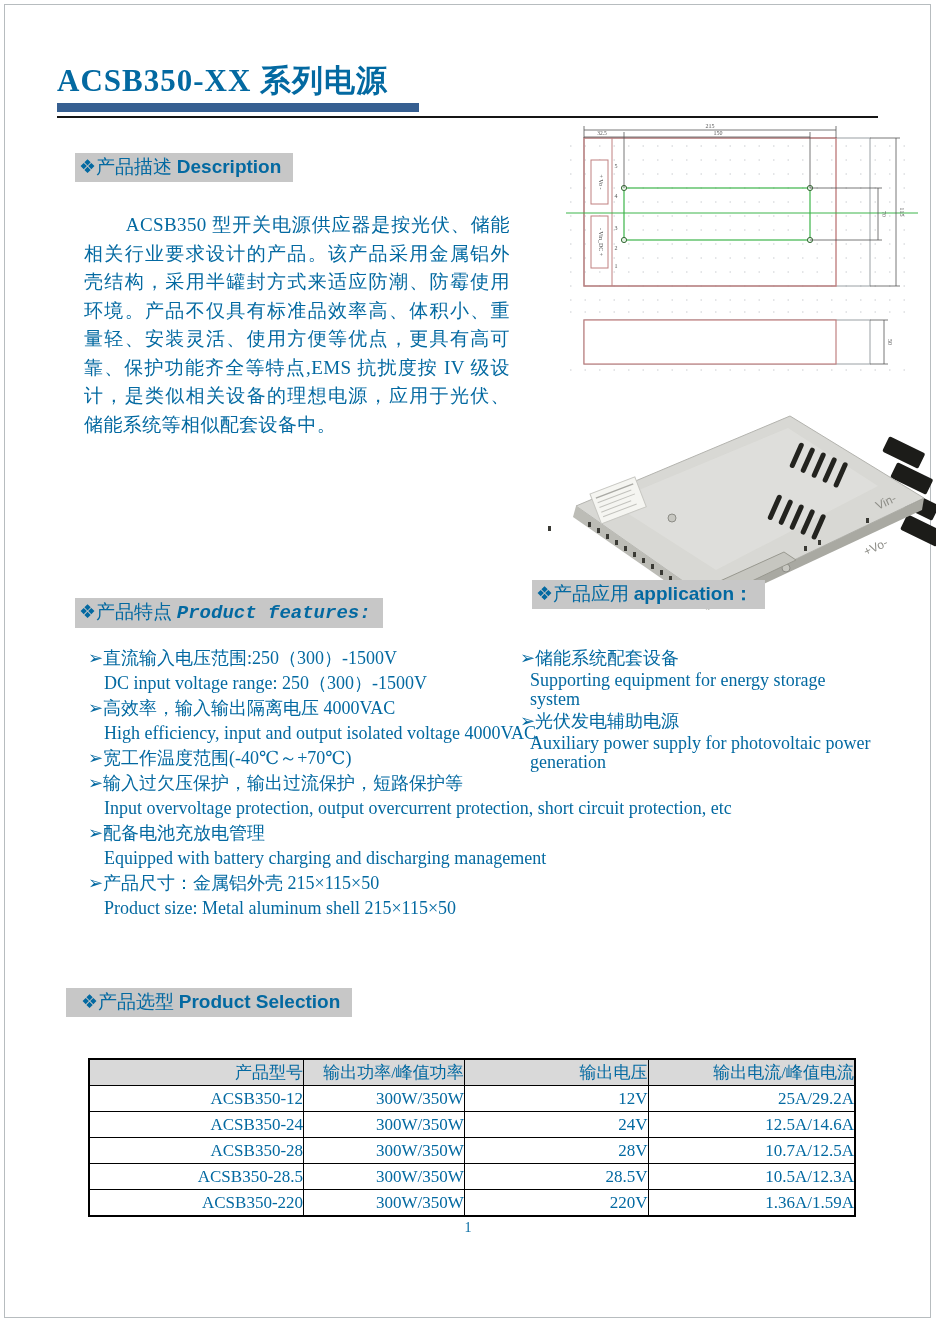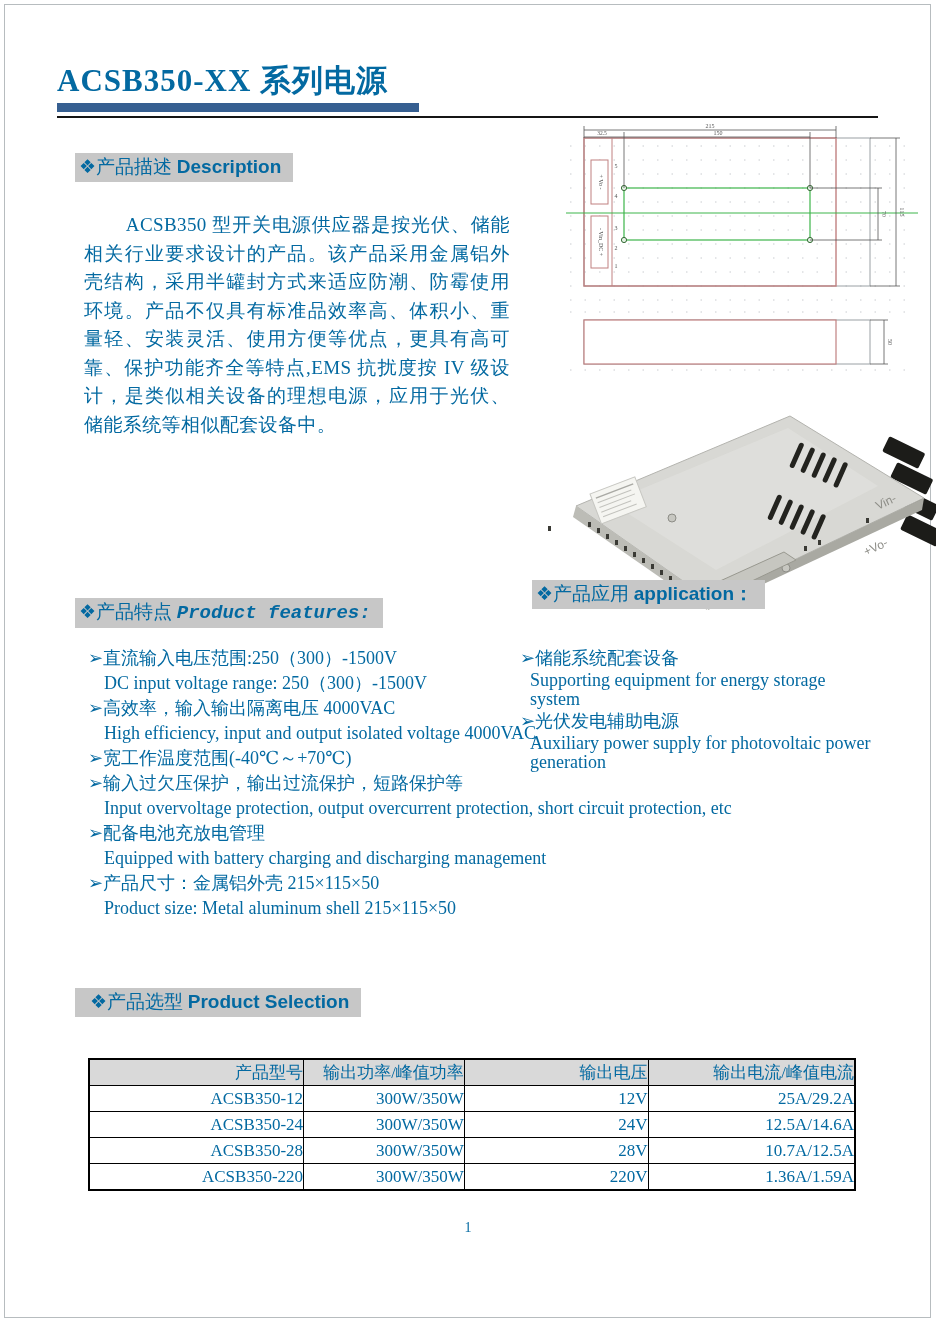--- a/index.html
+++ b/index.html
@@ -252,21 +252,21 @@
     <div class="feat-en">Product size: Metal aluminum shell 215×115×50</div>
   </div>
 
   <div class="app-list">
     <div class="app-zh">➢储能系统配套设备</div>
     <div class="app-en">Supporting equipment for energy storage system</div>
     <div class="app-zh">➢光伏发电辅助电源</div>
     <div class="app-en">Auxiliary power supply for photovoltaic power generation</div>
   </div>
 
-  <div class="sec-head" style="left:75px;top:988px;padding-left:15px;">
+  <div class="sec-head" style="left:66px;top:988px;padding-left:15px;">
     <span class="zh">❖产品选型 </span><span class="en">Product Selection</span>
   </div>
 
   <table class="sel-table">
     <thead>
       <tr>
         <th class="col1">产品型号</th>
         <th class="col2">输出功率/峰值功率</th>
         <th class="col3">输出电压</th>
         <th class="col4">输出电流/峰值电流</th>
@@ -285,20 +285,26 @@
         <td>24V</td>
         <td>12.5A/14.6A</td>
       </tr>
       <tr>
         <td>ACSB350-28</td>
         <td>300W/350W</td>
         <td>28V</td>
         <td>10.7A/12.5A</td>
       </tr>
       <tr>
+        <td>ACSB350-28.5</td>
+        <td>300W/350W</td>
+        <td>28.5V</td>
+        <td>10.5A/12.3A</td>
+      </tr>
+      <tr>
         <td>ACSB350-220</td>
         <td>300W/350W</td>
         <td>220V</td>
         <td>1.36A/1.59A</td>
       </tr>
     </tbody>
   </table>
 
   <div class="page-num">1</div>
 </div>

